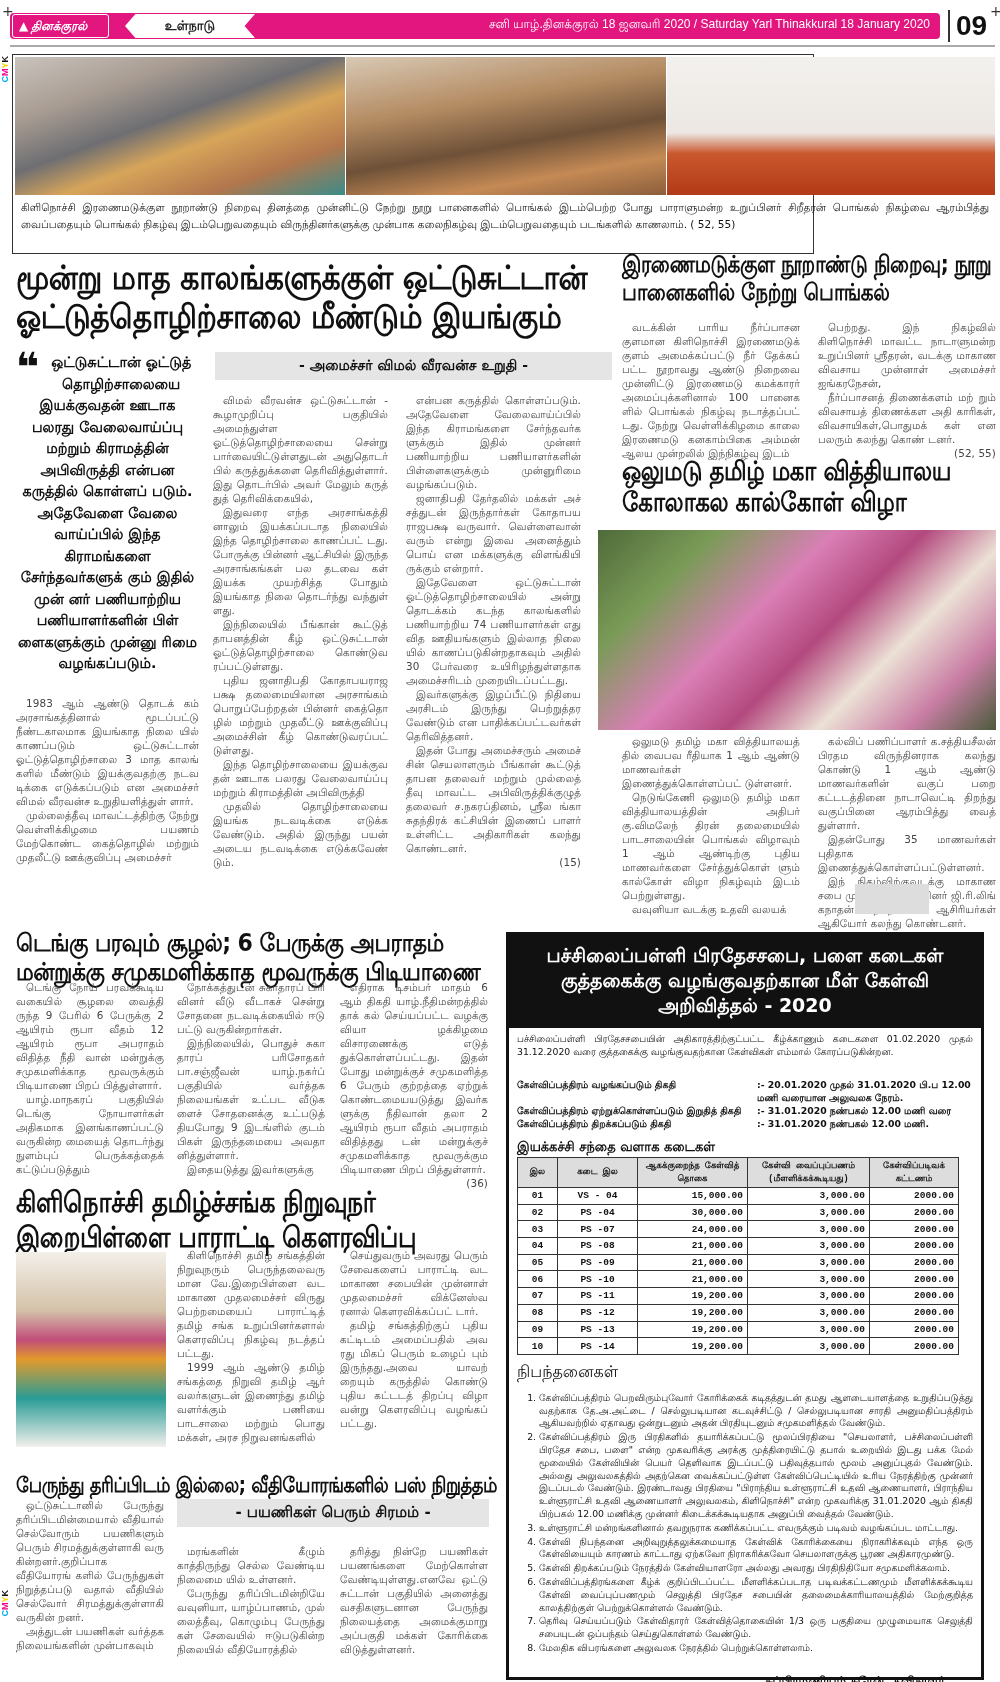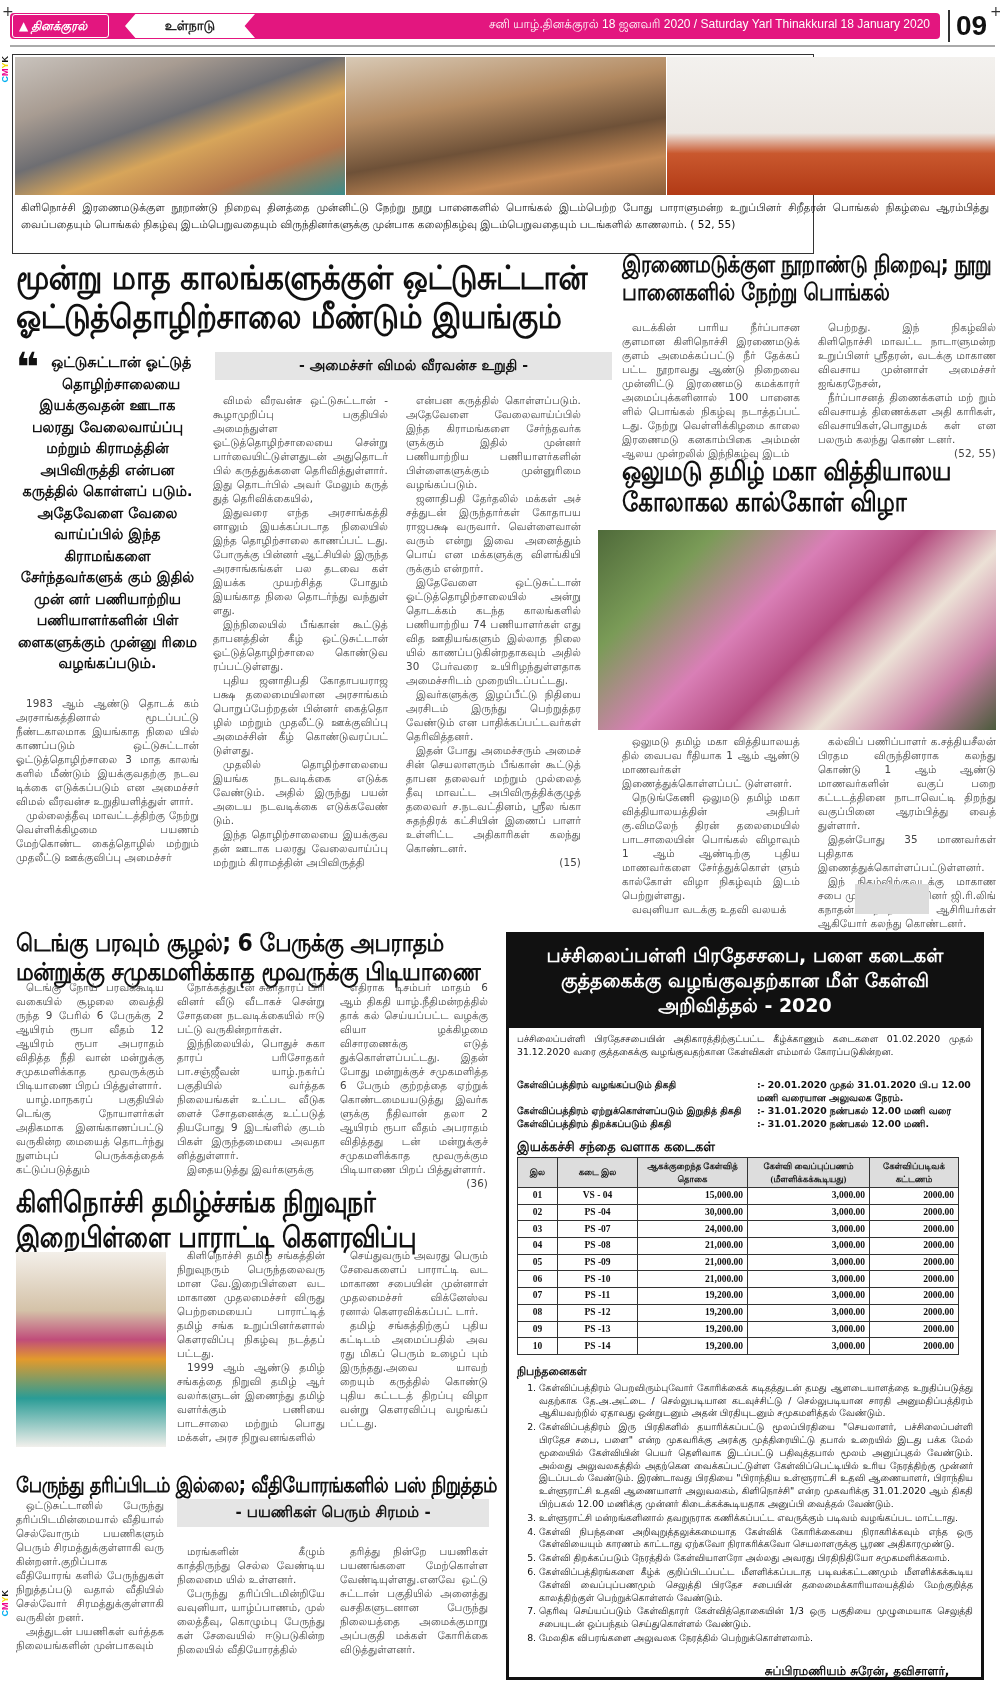--- a/index.html
+++ b/index.html
@@ -61,26 +61,26 @@
 .photo5{left:16px;top:1252px;width:150px;height:195px;background:linear-gradient(180deg,#f3efe9 0%,#d4c2a8 30%,#c04d7a 45%,#e39a2c 55%,#2a9c96 75%,#f2f0ec 100%)}
 
 .tender{left:506px;top:932px;width:478px;height:748px;border:3px solid #111;background:#fff}
 .tender-head{background:#111;color:#fff;text-align:center;font-weight:bold;font-size:19px;line-height:25px;padding:8px 4px 10px}
 .tender-body{padding:4px 8px;font-size:9.3px;color:#111;line-height:13px}
 .tender-intro{text-align:justify;margin-bottom:20px}
 .trow{display:flex;font-weight:bold}
 .trow .l{width:240px}
 .trow .r{flex:1}
 .sub{font-weight:bold;font-size:13px;margin:10px 0 4px}
-table.t{border-collapse:collapse;width:442px;font-family:Liberation Serif, serif;font-size:9.5px;font-weight:bold}
+table.t{border-collapse:collapse;width:442px;font-family:Liberation Mono, monospace;font-size:9.5px;font-weight:bold}
 table.t th,table.t td{border:1px solid #333;height:16.7px;padding:0 4px}
 table.t th{background:#ddd;font-size:8.5px;height:30px;font-weight:bold}
 table.t td.c{text-align:center}
 table.t td.n{text-align:right}
-.cond-title{font-weight:bold;font-size:11px;margin:10px 0 4px}
+.cond-title{font-weight:normal;font-size:16px;margin:10px 0 14px}
 ol.cond{padding-left:22px;font-size:9.3px;line-height:12.8px;text-align:justify}
 ol.cond li{margin-bottom:1px}
 .sign{display:flex;justify-content:space-between;align-items:flex-end;margin-top:18px;padding:0 12px 0 20px}
 .sign-date{font-family:"Liberation Sans",sans-serif;font-weight:bold;font-size:13px}
 .sign-name{text-align:center;font-weight:bold;font-size:12px;line-height:17px}
 </style>
 </head>
 <body>
 
 <div class="abs crop" style="left:2px;top:4px">+</div>
@@ -109,29 +109,29 @@
 <div class="abs kicker k1">- அமைச்சர் விமல் வீரவன்ச உறுதி -</div>
 <div class="abs col c1a">
   <p>1983 ஆம் ஆண்டு தொடக் கம் அரசாங்கத்தினால் மூடப்பட்டு நீண்டகாலமாக இயங்காத நிலை யில் காணப்படும் ஒட்டுசுட்டான் ஓட்டுத்தொழிற்சாலை 3 மாத காலங் களில் மீண்டும் இயக்குவதற்கு நடவ டிக்கை எடுக்கப்படும் என அமைச்சர் விமல் வீரவன்ச உறுதியளித்துள் ளார்.</p>
     <p>முல்லைத்தீவு மாவட்டத்திற்கு நேற்று வெள்ளிக்கிழமை பயணம் மேற்கொண்ட கைத்தொழில் மற்றும் முதலீட்டு ஊக்குவிப்பு அமைச்சர்</p>
 </div>
 <div class="abs col c1b">
   <p>விமல் வீரவன்ச ஒட்டுசுட்டான் - கூழாமுறிப்பு பகுதியில் அமைந்துள்ள ஓட்டுத்தொழிற்சாலையை சென்று பார்வையிட்டுள்ளதுடன் அதுதொடர் பில் கருத்துக்களை தெரிவித்துள்ளார். இது தொடர்பில் அவர் மேலும் கருத் துத் தெரிவிக்கையில்,</p>
     <p>இதுவரை எந்த அரசாங்கத்தி னாலும் இயக்கப்படாத நிலையில் இந்த தொழிற்சாலை காணப்பட் டது. போருக்கு பின்னர் ஆட்சியில் இருந்த அரசாங்கங்கள் பல தடவை கள் இயக்க முயற்சித்த போதும் இயங்காத நிலை தொடர்ந்து வந்துள் ளது.</p>
     <p>இந்நிலையில் பீங்கான் கூட்டுத் தாபனத்தின் கீழ் ஒட்டுசுட்டான் ஓட்டுத்தொழிற்சாலை கொண்டுவ ரப்பட்டுள்ளது.</p>
     <p>புதிய ஜனாதிபதி கோதாபயராஜ பக்ஷ தலைமையிலான அரசாங்கம் பொறுப்பேற்றதன் பின்னர் கைத்தொ ழில் மற்றும் முதலீட்டு ஊக்குவிப்பு அமைச்சின் கீழ் கொண்டுவரப்பட் டுள்ளது.</p>
+    <p>இந்த தொழிற்சாலையை இயக்குவ தன் ஊடாக பலரது வேலைவாய்ப்பு மற்றும் கிராமத்தின் அபிவிருத்தி</p>
     <p>முதலில் தொழிற்சாலையை இயங்க நடவடிக்கை எடுக்க வேண்டும். அதில் இருந்து பயன் அடைய நடவடிக்கை எடுக்கவேண் டும்.</p>
-    <p>இந்த தொழிற்சாலையை இயக்குவ தன் ஊடாக பலரது வேலைவாய்ப்பு மற்றும் கிராமத்தின் அபிவிருத்தி</p>
 </div>
 <div class="abs col c1c">
   <p>என்பன கருத்தில் கொள்ளப்படும். அதேவேளை வேலைவாய்ப்பில் இந்த கிராமங்களை சேர்ந்தவர்க ளுக்கும் இதில் முன்னர் பணியாற்றிய பணியாளர்களின் பிள்ளைகளுக்கும் முன்னுரிமை வழங்கப்படும்.</p>
     <p>ஜனாதிபதி தேர்தலில் மக்கள் அச் சத்துடன் இருந்தார்கள் கோதாபய ராஜபக்ஷ வருவார். வெள்ளைவான் வரும் என்று இவை அனைத்தும் பொய் என மக்களுக்கு விளங்கியி ருக்கும் என்றார்.</p>
     <p>இதேவேளை ஒட்டுசுட்டான் ஓட்டுத்தொழிற்சாலையில் அன்று தொடக்கம் கடந்த காலங்களில் பணியாற்றிய 74 பணியாளர்கள் எது வித ஊதியங்களும் இல்லாத நிலை யில் காணப்படுகின்றதாகவும் அதில் 30 பேர்வரை உயிரிழந்துள்ளதாக அமைச்சரிடம் முறையிடப்பட்டது.</p>
     <p>இவர்களுக்கு இழப்பீட்டு நிதியை அரசிடம் இருந்து பெற்றுத்தர வேண்டும் என பாதிக்கப்பட்டவர்கள் தெரிவித்தனர்.</p>
-    <p>இதன் போது அமைச்சரும் அமைச் சின் செயலாளரும் பீங்கான் கூட்டுத் தாபன தலைவர் மற்றும் முல்லைத் தீவு மாவட்ட அபிவிருத்திக்குழுத் தலைவர் ச.நடவட்தினம், ஸ்ரீல ங்கா சுதந்திரக் கட்சியின் இணைப் பாளர் உள்ளிட்ட அதிகாரிகள் கலந்து கொண்டனர்.</p>
+    <p>இதன் போது அமைச்சரும் அமைச் சின் செயலாளரும் பீங்கான் கூட்டுத் தாபன தலைவர் மற்றும் முல்லைத் தீவு மாவட்ட அபிவிருத்திக்குழுத் தலைவர் ச.நகரப்தினம், ஸ்ரீல ங்கா சுதந்திரக் கட்சியின் இணைப் பாளர் உள்ளிட்ட அதிகாரிகள் கலந்து கொண்டனர்.</p>
   <div class="right">(15)</div>
 </div>
 
 <div class="abs hl h2">இரணைமடுக்குள நூறாண்டு நிறைவு; நூறு பானைகளில் நேற்று பொங்கல்</div>
 <div class="abs col c2a">
     <p>வடக்கின் பாரிய நீர்ப்பாசன குளமான கிளிநொச்சி இரணைமடுக் குளம் அமைக்கப்பட்டு நீர் தேக்கப் பட்ட நூறாவது ஆண்டு நிறைவை முன்னிட்டு இரணைமடு கமக்காரர் அமைப்புக்களினால் 100 பானைக ளில் பொங்கல் நிகழ்வு நடாத்தப்பட் டது. நேற்று வெள்ளிக்கிழமை காலை இரணைமடு கனகாம்பிகை அம்மன் ஆலய முன்றலில் இந்நிகழ்வு இடம்</p>
   </div>
 <div class="abs col c2b">
   <p>பெற்றது. இந் நிகழ்வில் கிளிநொச்சி மாவட்ட நாடாளுமன்ற உறுப்பினர் ஸ்ரீதரன், வடக்கு மாகாண விவசாய முன்னாள் அமைச்சர் ஐங்கரநேசன்,</p>
     <p>நீர்ப்பாசனத் திணைக்களம் மற் றும் விவசாயத் திணைக்கள அதி காரிகள், விவசாயிகள்,பொதுமக் கள் என பலரும் கலந்து கொண் டனர்.</p>

